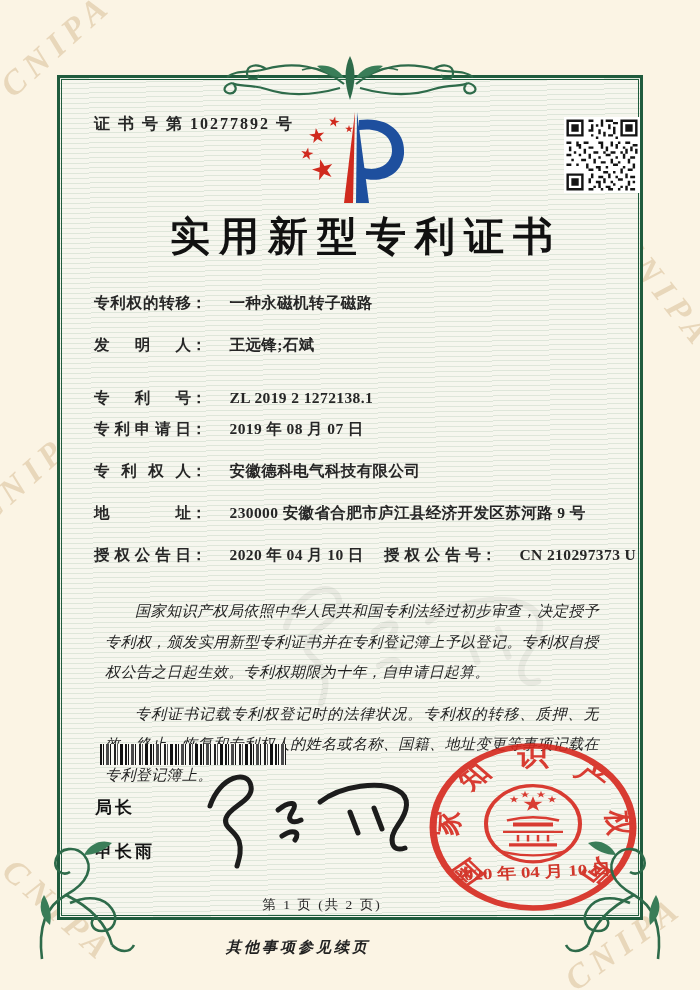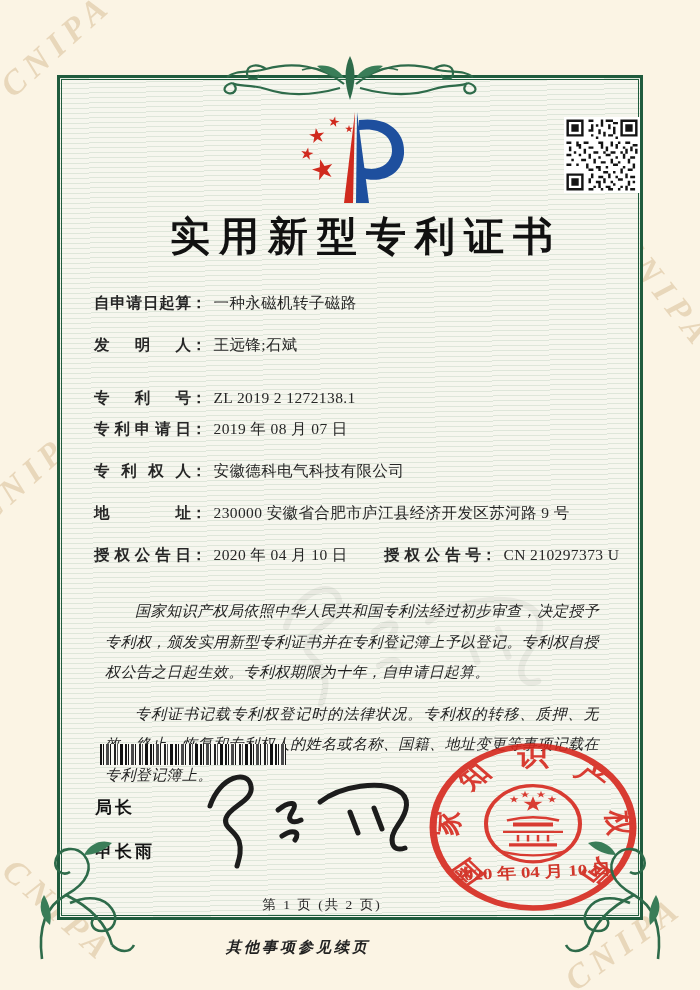--- a/index.html
+++ b/index.html
@@ -35,21 +35,21 @@
   
   .content{position:absolute;inset:0;z-index:3;}
   .cert-no{position:absolute;left:94px;top:114px;font-size:16px;letter-spacing:2px;font-weight:600;}
   .title{
     position:absolute;left:0;top:209px;width:700px;text-align:center;
     font-size:40px;font-weight:700;letter-spacing:9px;color:#111;padding-left:16px;
   }
   .row{position:absolute;left:94px;font-size:15.5px;white-space:nowrap;}
   .lbl{display:inline-block;width:97px;text-align:justify;text-align-last:justify;font-weight:600;}
   .colon{font-weight:600;}
-  .val{margin-left:7px;font-weight:400;letter-spacing:0.4px;}
+  .val{margin-left:23px;font-weight:700;letter-spacing:0.4px;}
   .pair2{position:absolute;left:290px;top:0;}
   .paras{
     position:absolute;left:94px;top:585px;width:516px;
     font-size:15px;line-height:30.5px;font-style:italic;font-weight:500;
     color:#1f1f1f;letter-spacing:0.4px;text-align:justify;
   }
   .paras p{margin:11px;text-indent:2em;}
   .barcode{
     position:absolute;left:100px;top:744px;width:186px;height:21px;
     background:repeating-linear-gradient(90deg,
@@ -125,20 +125,21 @@
     <path d="M40,70 C58,62 74,64 82,76 C89,86 84,98 72,98 C62,98 58,88 66,84"></path>
     <path d="M36,62 C56,72 76,88 82,112"></path>
     <path d="M82,112 C90,120 100,120 104,112"></path>
     <path d="M20,92 C10,84 8,72 14,62 C20,72 22,82 20,92 Z" fill="#3a7d58" stroke="none"></path>
     <path d="M54,22 C60,10 72,6 82,10 C74,18 64,22 54,22 Z" fill="#3a7d58" stroke="none"></path>
   </g>
 </svg>
 
 <div class="content">
 
+  <div class="cert-no">证 书 号 第 10277892 号</div>
 
   <svg class="abs" style="left:292px;top:110px" width="128" height="97" viewBox="0 0 128 97">
     <g fill="#d02a1e">
       <use href="#star" transform="translate(31,60) scale(11) rotate(-15)"></use>
       <use href="#star" transform="translate(15,44) scale(6.5) rotate(10)"></use>
       <use href="#star" transform="translate(25,26) scale(8) rotate(-8)"></use>
       <use href="#star" transform="translate(42,12) scale(5.5) rotate(12)"></use>
       <use href="#star" transform="translate(57,19) scale(4)"></use>
     </g>
     <polygon points="63,2 52,93 61,93" fill="#d02a1e"></polygon>
@@ -155,21 +156,21 @@
     M0,9h2v1h-2z M4,9h1v2h-1z M7,9h2v1h-2z M13,9h2v1h-2z M18,9h1v2h-1z M21,9h1v1h-1z M24,9h2v1h-2z M27,10h2v1h-2z M1,11h1v2h-1z M5,10h1v2h-1z M9,11h2v1h-2z M14,10h1v2h-1z M16,11h1v2h-1z M20,10h1v2h-1z M23,11h1v1h-1z M26,11h1v2h-1z
     M3,13h1v1h-1z M7,12h1v2h-1z M11,13h2v1h-2z M15,13h1v1h-1z M18,13h2v1h-2z M22,13h1v1h-1z M24,12h1v2h-1z M28,12h1v2h-1z M0,14h2v1h-2z M5,14h1v1h-1z M9,14h1v2h-1z M13,15h1v1h-1z M16,14h2v1h-2z M20,15h1v1h-1z M23,14h1v2h-1z M26,15h2v1h-2z
     M2,16h1v1h-1z M6,16h2v1h-2z M11,16h1v2h-1z M14,17h2v1h-2z M18,16h1v2h-1z M21,17h1v1h-1z M25,16h1v2h-1z M0,18h2v1h-2z M4,18h1v1h-1z M8,18h1v2h-1z M12,19h2v1h-2z M16,19h1v1h-1z M19,18h2v1h-2z M23,19h1v1h-1z M27,18h1v2h-1z
     M9,20h2v1h-2z M13,20h1v1h-1z M15,21h2v1h-2z M19,21h1v1h-1z M22,20h1v2h-1z M25,20h2v1h-2z M10,22h1v2h-1z M13,23h2v1h-2z M17,22h1v2h-1z M20,23h1v1h-1z M24,22h1v2h-1z M26,23h2v1h-2z
     M9,24h1v2h-1z M12,25h2v1h-2z M15,24h1v2h-1z M18,25h1v1h-1z M21,24h2v1h-2z M25,25h1v2h-1z M27,25h1v1h-1z M11,27h1v1h-1z M13,26h1v2h-1z M16,27h2v1h-2z M19,26h1v1h-1z M22,27h1v1h-1z M9,28h2v1h-2z M14,28h1v1h-1z M17,28h2v1h-2z M21,28h1v1h-1z M24,27h1v2h-1z M26,28h2v1h-2z"></path>
   </svg>
 
   <div class="title">实用新型专利证书</div>
 
   <div class="row" style="top:293px">
-    <span class="lbl">自申请日起算</span><span class="colon">：</span><span class="val">一种永磁机转子磁路</span>
+    <span class="lbl">专利权的转移</span><span class="colon">：</span><span class="val">一种永磁机转子磁路</span>
   </div>
   <div class="row" style="top:335px">
     <span class="lbl">发明人</span><span class="colon">：</span><span class="val">王远锋;石斌</span>
   </div>
   <div class="row" style="top:388px">
     <span class="lbl">专利号</span><span class="colon">：</span><span class="val">ZL 2019 2 1272138.1</span>
   </div>
   <div class="row" style="top:419px">
     <span class="lbl">专利申请日</span><span class="colon">：</span><span class="val">2019 年 08 月 07 日</span>
   </div>

